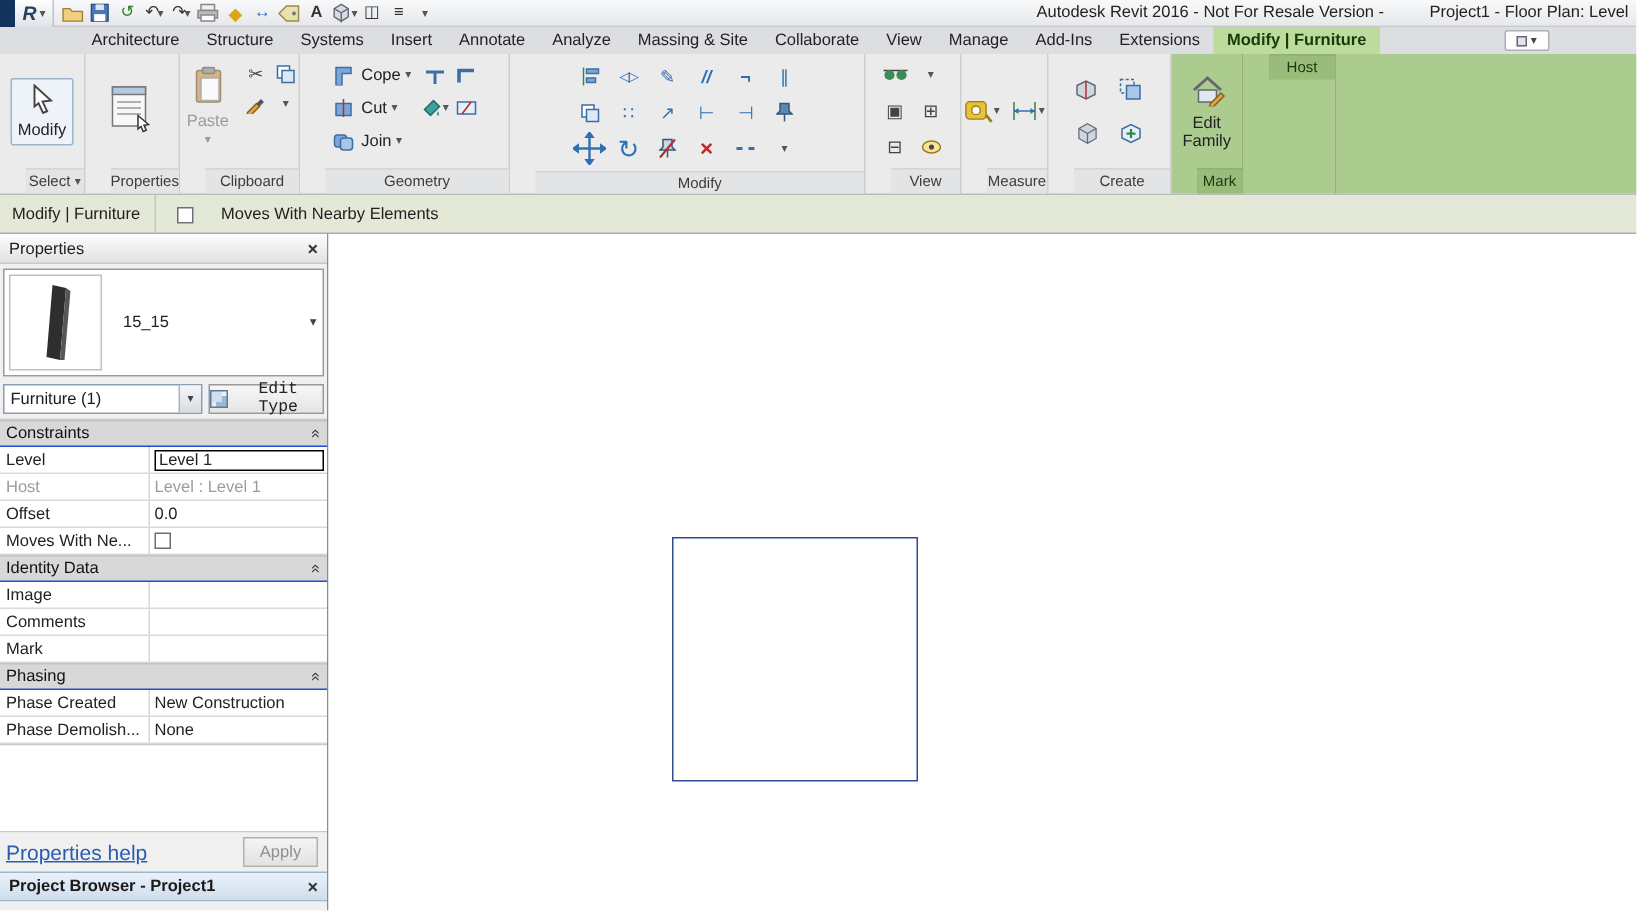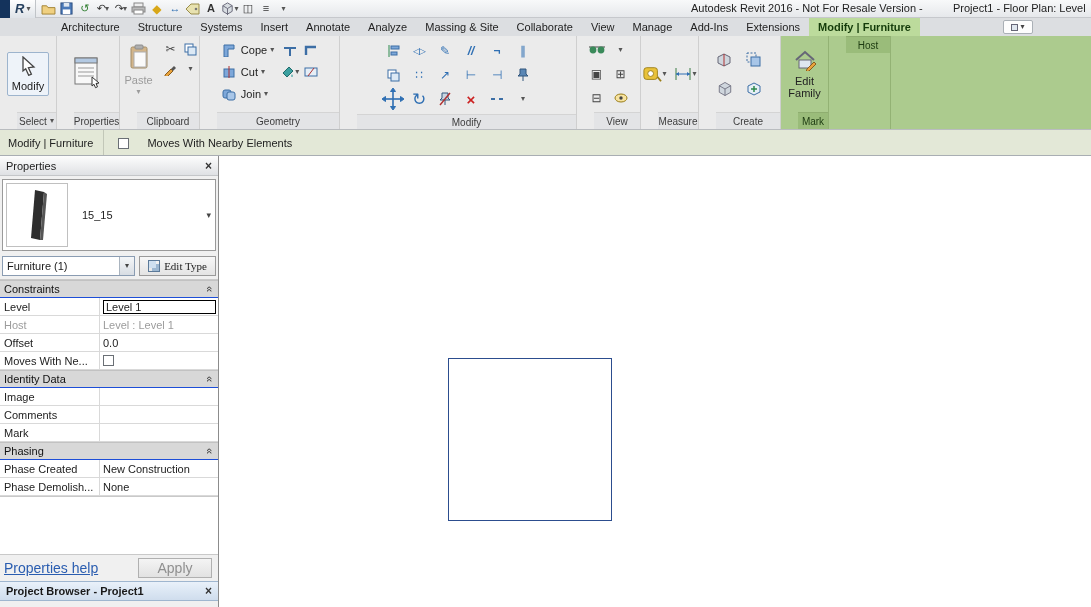--- a/index.html
+++ b/index.html
@@ -73,38 +73,38 @@
   .closex{color:#333;font-size:12px;font-weight:bold;cursor:default;}
 
   .type-selector{height:72px;margin:3px 2px 2px 2px;background:#fff;border:1px solid #9a9a9a;display:flex;align-items:center;position:relative;}
   .type-preview{width:62px;height:64px;margin-left:3px;border:1px solid #c0c0c0;background:#fff;display:flex;align-items:center;justify-content:center;}
   .type-name{margin-left:14px;font-size:11px;color:#222;}
   .type-dd{position:absolute;right:4px;top:50%;transform:translateY(-50%);font-size:9px;color:#444;}
 
   .selector-row{height:26px;display:flex;align-items:center;gap:4px;padding:0 2px;}
   .combo{flex:0 0 133px;height:20px;background:#fff;border:1px solid #8a9cb2;display:flex;align-items:center;justify-content:space-between;padding-left:4px;font-size:11px;}
   .combo-btn{width:15px;height:18px;background:linear-gradient(#f4f6f8,#d8dde3);border-left:1px solid #aab4bf;display:flex;align-items:center;justify-content:center;font-size:8px;color:#444;}
-  .edit-type{flex:1;height:20px;background:linear-gradient(#f7f7f7,#e4e4e4);border:1px solid #9a9a9a;display:flex;align-items:center;justify-content:center;gap:4px;font-size:11px;font-family:Liberation Serif, serif;color:#222;}
+  .edit-type{flex:1;height:20px;background:linear-gradient(#f7f7f7,#e4e4e4);border:1px solid #9a9a9a;display:flex;align-items:center;justify-content:center;gap:4px;font-size:11px;font-family:Liberation Mono, monospace;color:#222;}
   .et-icon{width:12px;height:12px;display:inline-block;background:
      linear-gradient(#cfe0f0,#cfe0f0) 0 0/8px 8px no-repeat,
      linear-gradient(#9db8d2,#9db8d2) 4px 4px/8px 8px no-repeat;border:0;outline:1px solid #5c7a99;outline-offset:-1px;}
 
   .pgrid{background:#fff;border-top:1px solid #c9c9c9;border-bottom:1px solid #c9c9c9;}
   .prow{height:18px;display:flex;align-items:stretch;border-bottom:1px solid #d9d9d9;background:#fff;font-size:11px;}
   .prow:last-child{border-bottom:1px solid #d9d9d9;}
   .plabel{width:100px;flex:0 0 auto;border-right:1px solid #d9d9d9;display:flex;align-items:center;padding-left:4px;color:#222;overflow:hidden;white-space:nowrap;}
   .pvalue{flex:1;display:flex;align-items:center;padding-left:3px;color:#222;overflow:hidden;white-space:nowrap;}
   .pgroup{height:18px;display:flex;align-items:center;justify-content:space-between;background:#d8d8d8;border-top:1px solid #c2c2c2;border-bottom:1px solid #1d4ed8;padding:0 5px 0 4px;font-size:11px;color:#111;}
   .chev{display:inline-block;transform:rotate(90deg);font-size:11px;color:#333;}
   .muted,.muted *{color:#9c9c9c;}
   .editsel{flex:1;margin:1px 2px 1px 0;border:1px solid #000;background:#fff;display:flex;align-items:center;padding-left:2px;height:14px;align-self:center;}
   .pgrid-spacer{flex:1;background:#fff;border-bottom:1px solid #c9c9c9;}
   .pal-footer{height:26px;background:#f0f0f0;display:flex;align-items:center;justify-content:space-between;padding:0 6px 0 4px;}
   .help-link{color:#2a5db0;text-decoration:underline;font-size:14px;cursor:pointer;}
-  .apply-btn{width:74px;height:20px;background:linear-gradient(#f4f4f4,#e2e2e2);border:1px solid #b0b0b0;color:#8f8f8f;font-size:14px;font-family:inherit;}
+  .apply-btn{width:50px;height:20px;background:linear-gradient(#f4f4f4,#e2e2e2);border:1px solid #b0b0b0;color:#8f8f8f;font-size:11px;font-family:inherit;}
   .pb-header{height:20px;background:linear-gradient(#e9f1fa,#cfdded);border-top:1px solid #9fb6cf;border-bottom:1px solid #9fb6cf;display:flex;align-items:center;justify-content:space-between;padding:0 6px;font-size:11px;font-weight:bold;color:#1a1a1a;}
   .pb-stub{height:6px;background:#f0f0f0;}
 
   .canvas{flex:1;background:#fff;position:relative;}
   .selection-rect{position:absolute;left:229px;top:202px;width:164px;height:163px;border:1px solid #2c4d8e;background:transparent;}
 </style>
 </head>
 <body>
 
 <div class="app">

